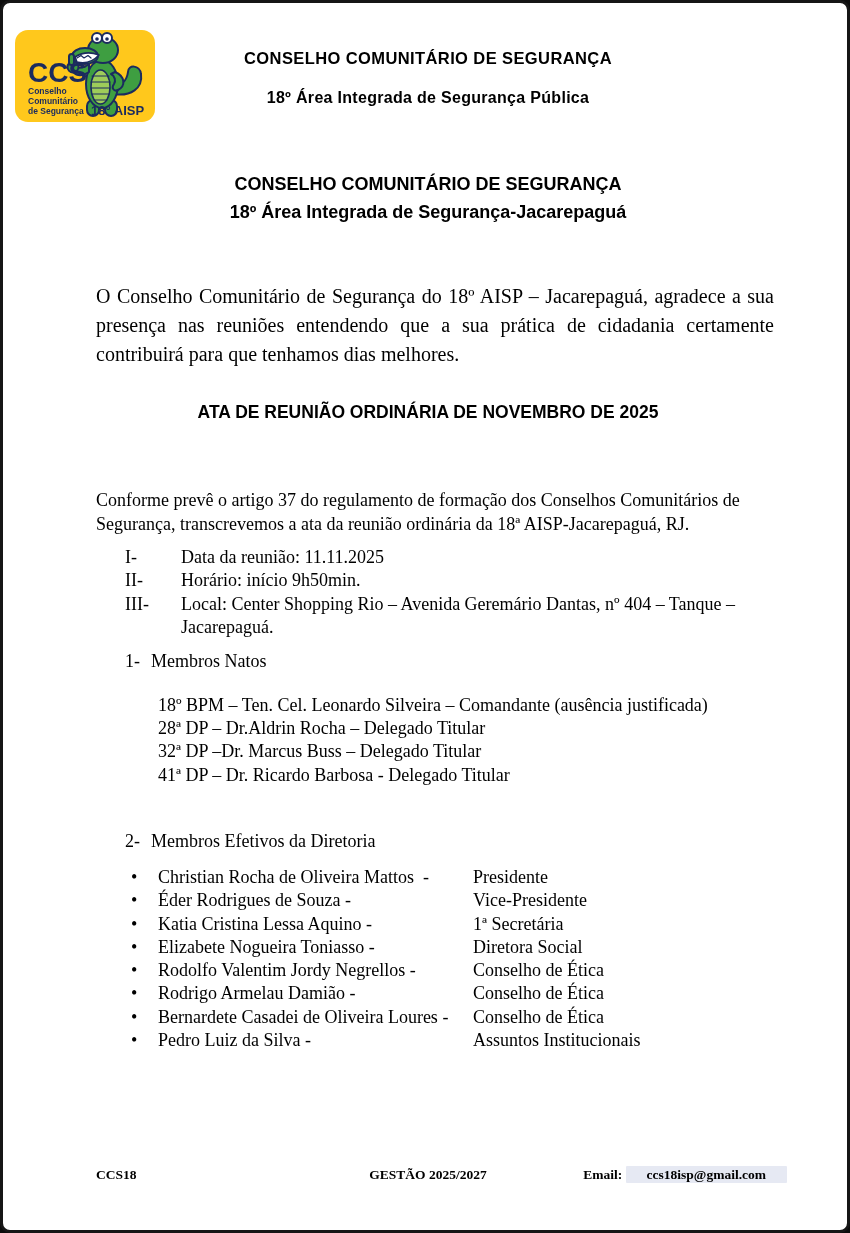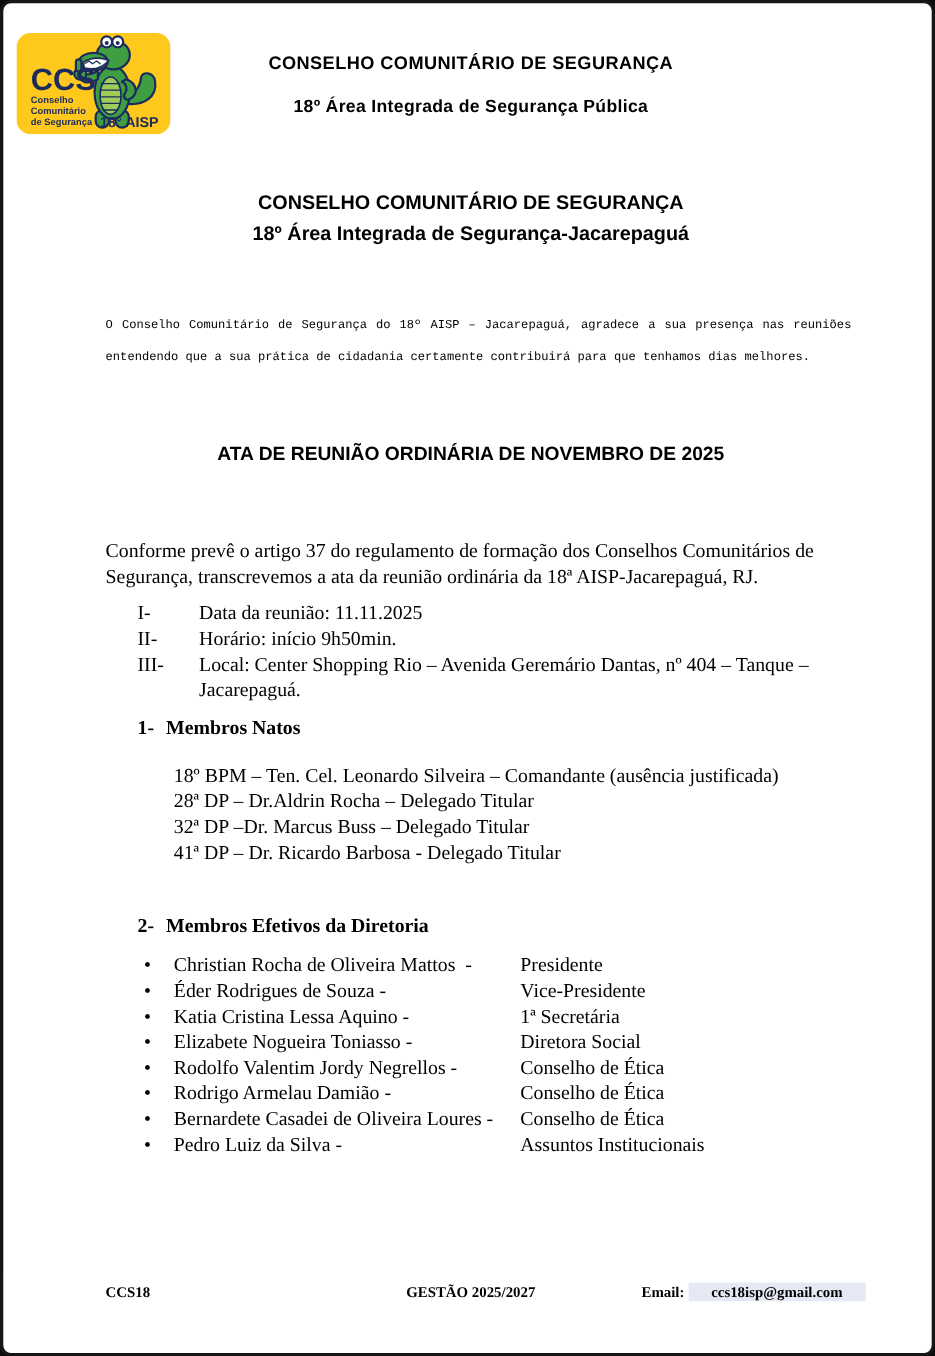--- a/index.html
+++ b/index.html
@@ -21,35 +21,35 @@
   .hdr-line{left:0;width:850px;text-align:center;
     font-family:"Liberation Sans", sans-serif;font-weight:bold;color:#000;}
   .hdr1{top:46px;font-size:16.5px;letter-spacing:.4px;}
   .hdr2{top:86px;font-size:16px;letter-spacing:.3px;}
   
   .title-block{left:0;top:167px;width:850px;text-align:center;
     font-family:"Liberation Sans", sans-serif;font-weight:bold;
     font-size:18px;line-height:28px;}
   
   .intro{left:93px;top:279px;width:678px;
-    font-family:Liberation Mono, monospace;
-    font-size:11px;line-height:29px;text-align:justify;}
+    font-family:Liberation Serif, serif;
+    font-size:20px;line-height:29px;text-align:justify;}
   
   .ata{left:0;top:399px;width:850px;text-align:center;
     font-family:"Liberation Sans", sans-serif;font-weight:bold;font-size:17.5px;}
   
   .preamble{left:93px;top:486px;width:652px;
     font-size:18px;line-height:23.5px;}
   
   .roman-list{left:122px;top:543px;width:645px;font-size:18px;line-height:23.4px;}
   .roman-row{display:flex;}
   .roman-num{width:56px;flex:0 0 56px;}
   .roman-text{width:589px;}
   
-  .sec-heading{font-weight:bold;font-size:18px;}
+  .sec-heading{font-weight:normal;font-size:18px;}
   .sec1{left:122px;top:648px;}
   .sec2{left:122px;top:828px;}
   .sec-num{display:inline-block;width:26px;}
   
   .natos{left:155px;top:691px;font-size:18px;line-height:23.2px;white-space:nowrap;}
   
   .members{left:128px;top:863px;width:660px;font-size:18px;line-height:23.3px;}
   .member-row{position:relative;display:flex;}
   .bullet{flex:0 0 27px;width:27px;}
   .member-name{flex:0 0 315px;width:315px;white-space:pre;}

